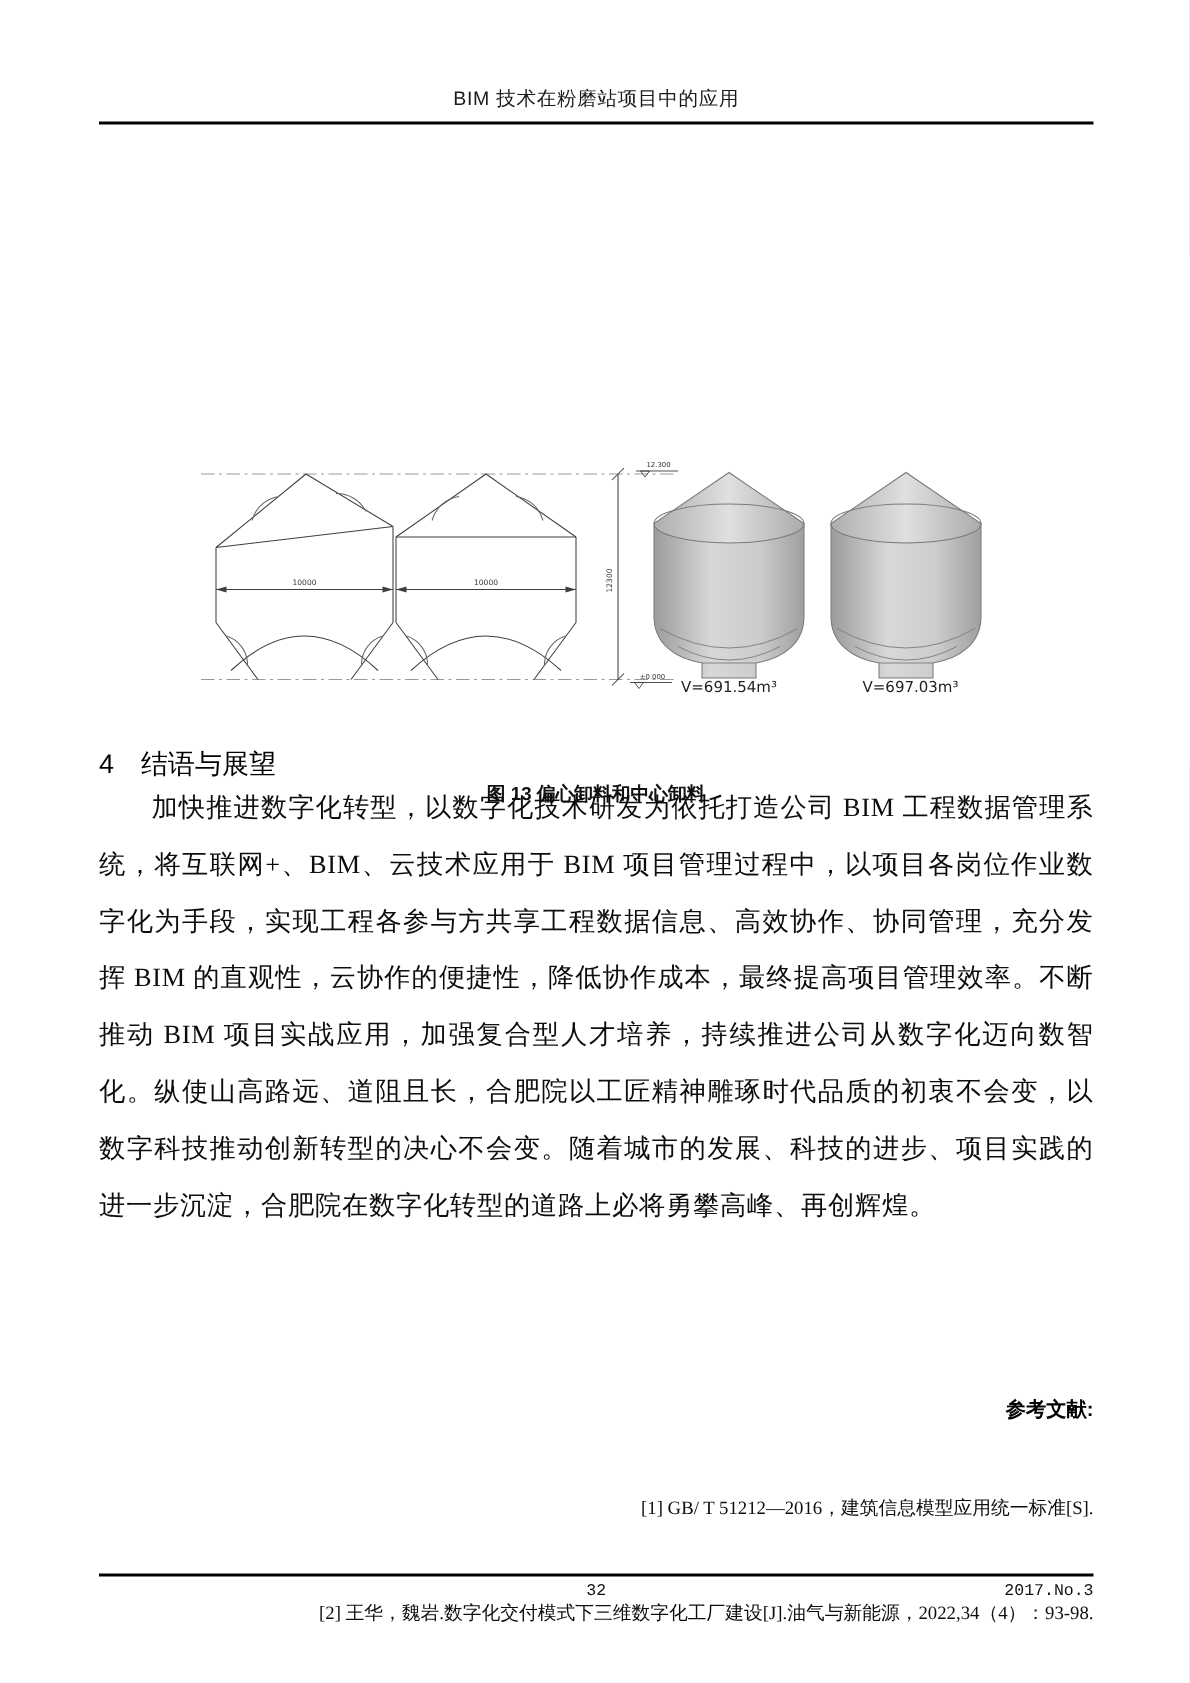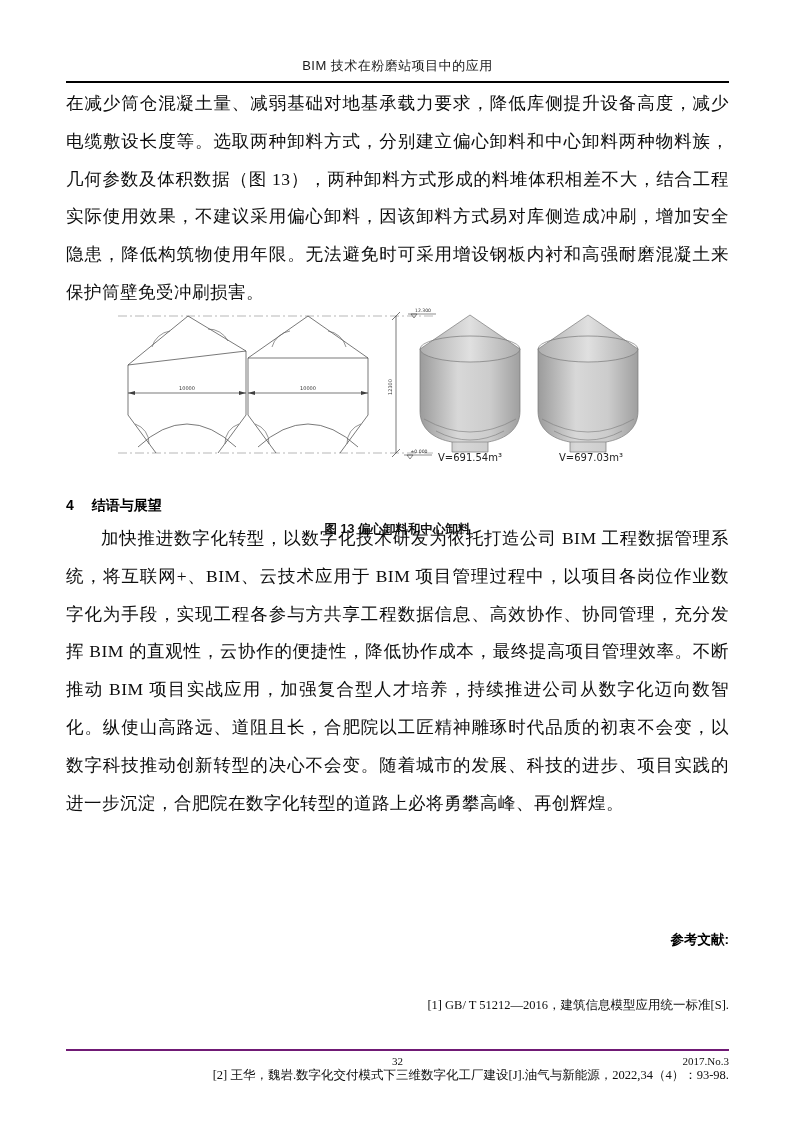--- a/index.html
+++ b/index.html
@@ -32,39 +32,39 @@
     font-size: 17.5px;
     line-height: 37.8px;
     letter-spacing: 0.5px;
     text-align: justify;
     color: #0d0d0d;
   }
   .para1 { top: 85px; }
   .para2 { top: 520px; text-indent: 2em; }
   .figure-wrap {
     position: absolute;
-    top: 303px; left: 118px;
+    top: 303px; left: 134px;
     width: 600px; height: 168px;
   }
   .figure-caption {
     position: absolute;
     top: 473px; left: 66px; width: 663px;
     text-align: center;
     font-family: "Liberation Sans", sans-serif;
     font-weight: bold;
     font-size: 12.5px;
     color: #111;
     margin-top: 48px;
   }
   .section-heading {
     position: absolute;
     top: 497px; left: 66px; width: 663px;
     font-family: "Liberation Sans", sans-serif;
-    font-weight: bold;
-    font-size: 14px;
+    font-weight: normal;
+    font-size: 18px;
     color: #000;
   }
   .section-heading .num { margin-right: 18px; }
   .references {
     position: absolute;
     top: 931px; left: 66px; width: 663px; text-align: right;
   }
   .ref-heading {
     font-family: "Liberation Sans", sans-serif;
     font-weight: bold;
@@ -74,22 +74,22 @@
   }
   .ref-item {
     font-size: 12.5px;
     line-height: 25.5px;
     color: #0d0d0d;
     margin-top: 44px;
   }
   .page-footer {
     position: absolute;
     top: 1049px; left: 66px; right: 64px;
-    border-top: 2px solid #701a75;
-    font-family: Liberation Serif, serif;
+    border-top: 2px solid #000000;
+    font-family: Liberation Mono, monospace;
     font-size: 11px;
     color: #111;
     height: 22px;
   }
   .page-footer .page-num {
     position: absolute;
     top: 4px; left: 0; right: 0;
     text-align: center;
   }
   .page-footer .issue {
@@ -100,21 +100,20 @@
 </style>
 </head>
 <body>
 
 <div class="page">
 
   <div class="page-header">
     <span>BIM 技术在粉磨站项目中的应用</span>
   </div>
 
-  <div class="para para1">在减少筒仓混凝土量、减弱基础对地基承载力要求，降低库侧提升设备高度，减少电缆敷设长度等。选取两种卸料方式，分别建立偏心卸料和中心卸料两种物料族，几何参数及体积数据（图 13），两种卸料方式形成的料堆体积相差不大，结合工程实际使用效果，不建议采用偏心卸料，因该卸料方式易对库侧造成冲刷，增加安全隐患，降低构筑物使用年限。无法避免时可采用增设钢板内衬和高强耐磨混凝土来保护筒壁免受冲刷损害。</div>
 
   <div class="figure-wrap">
     <svg width="600" height="168" viewBox="0 0 600 168">
       <defs>
         <linearGradient id="bodyGrad" x1="0" y1="0" x2="1" y2="0">
           <stop offset="0" stop-color="#9b9b9b"></stop>
           <stop offset="0.38" stop-color="#d8d8d8"></stop>
           <stop offset="0.7" stop-color="#cccccc"></stop>
           <stop offset="1" stop-color="#9f9f9f"></stop>
         </linearGradient>

